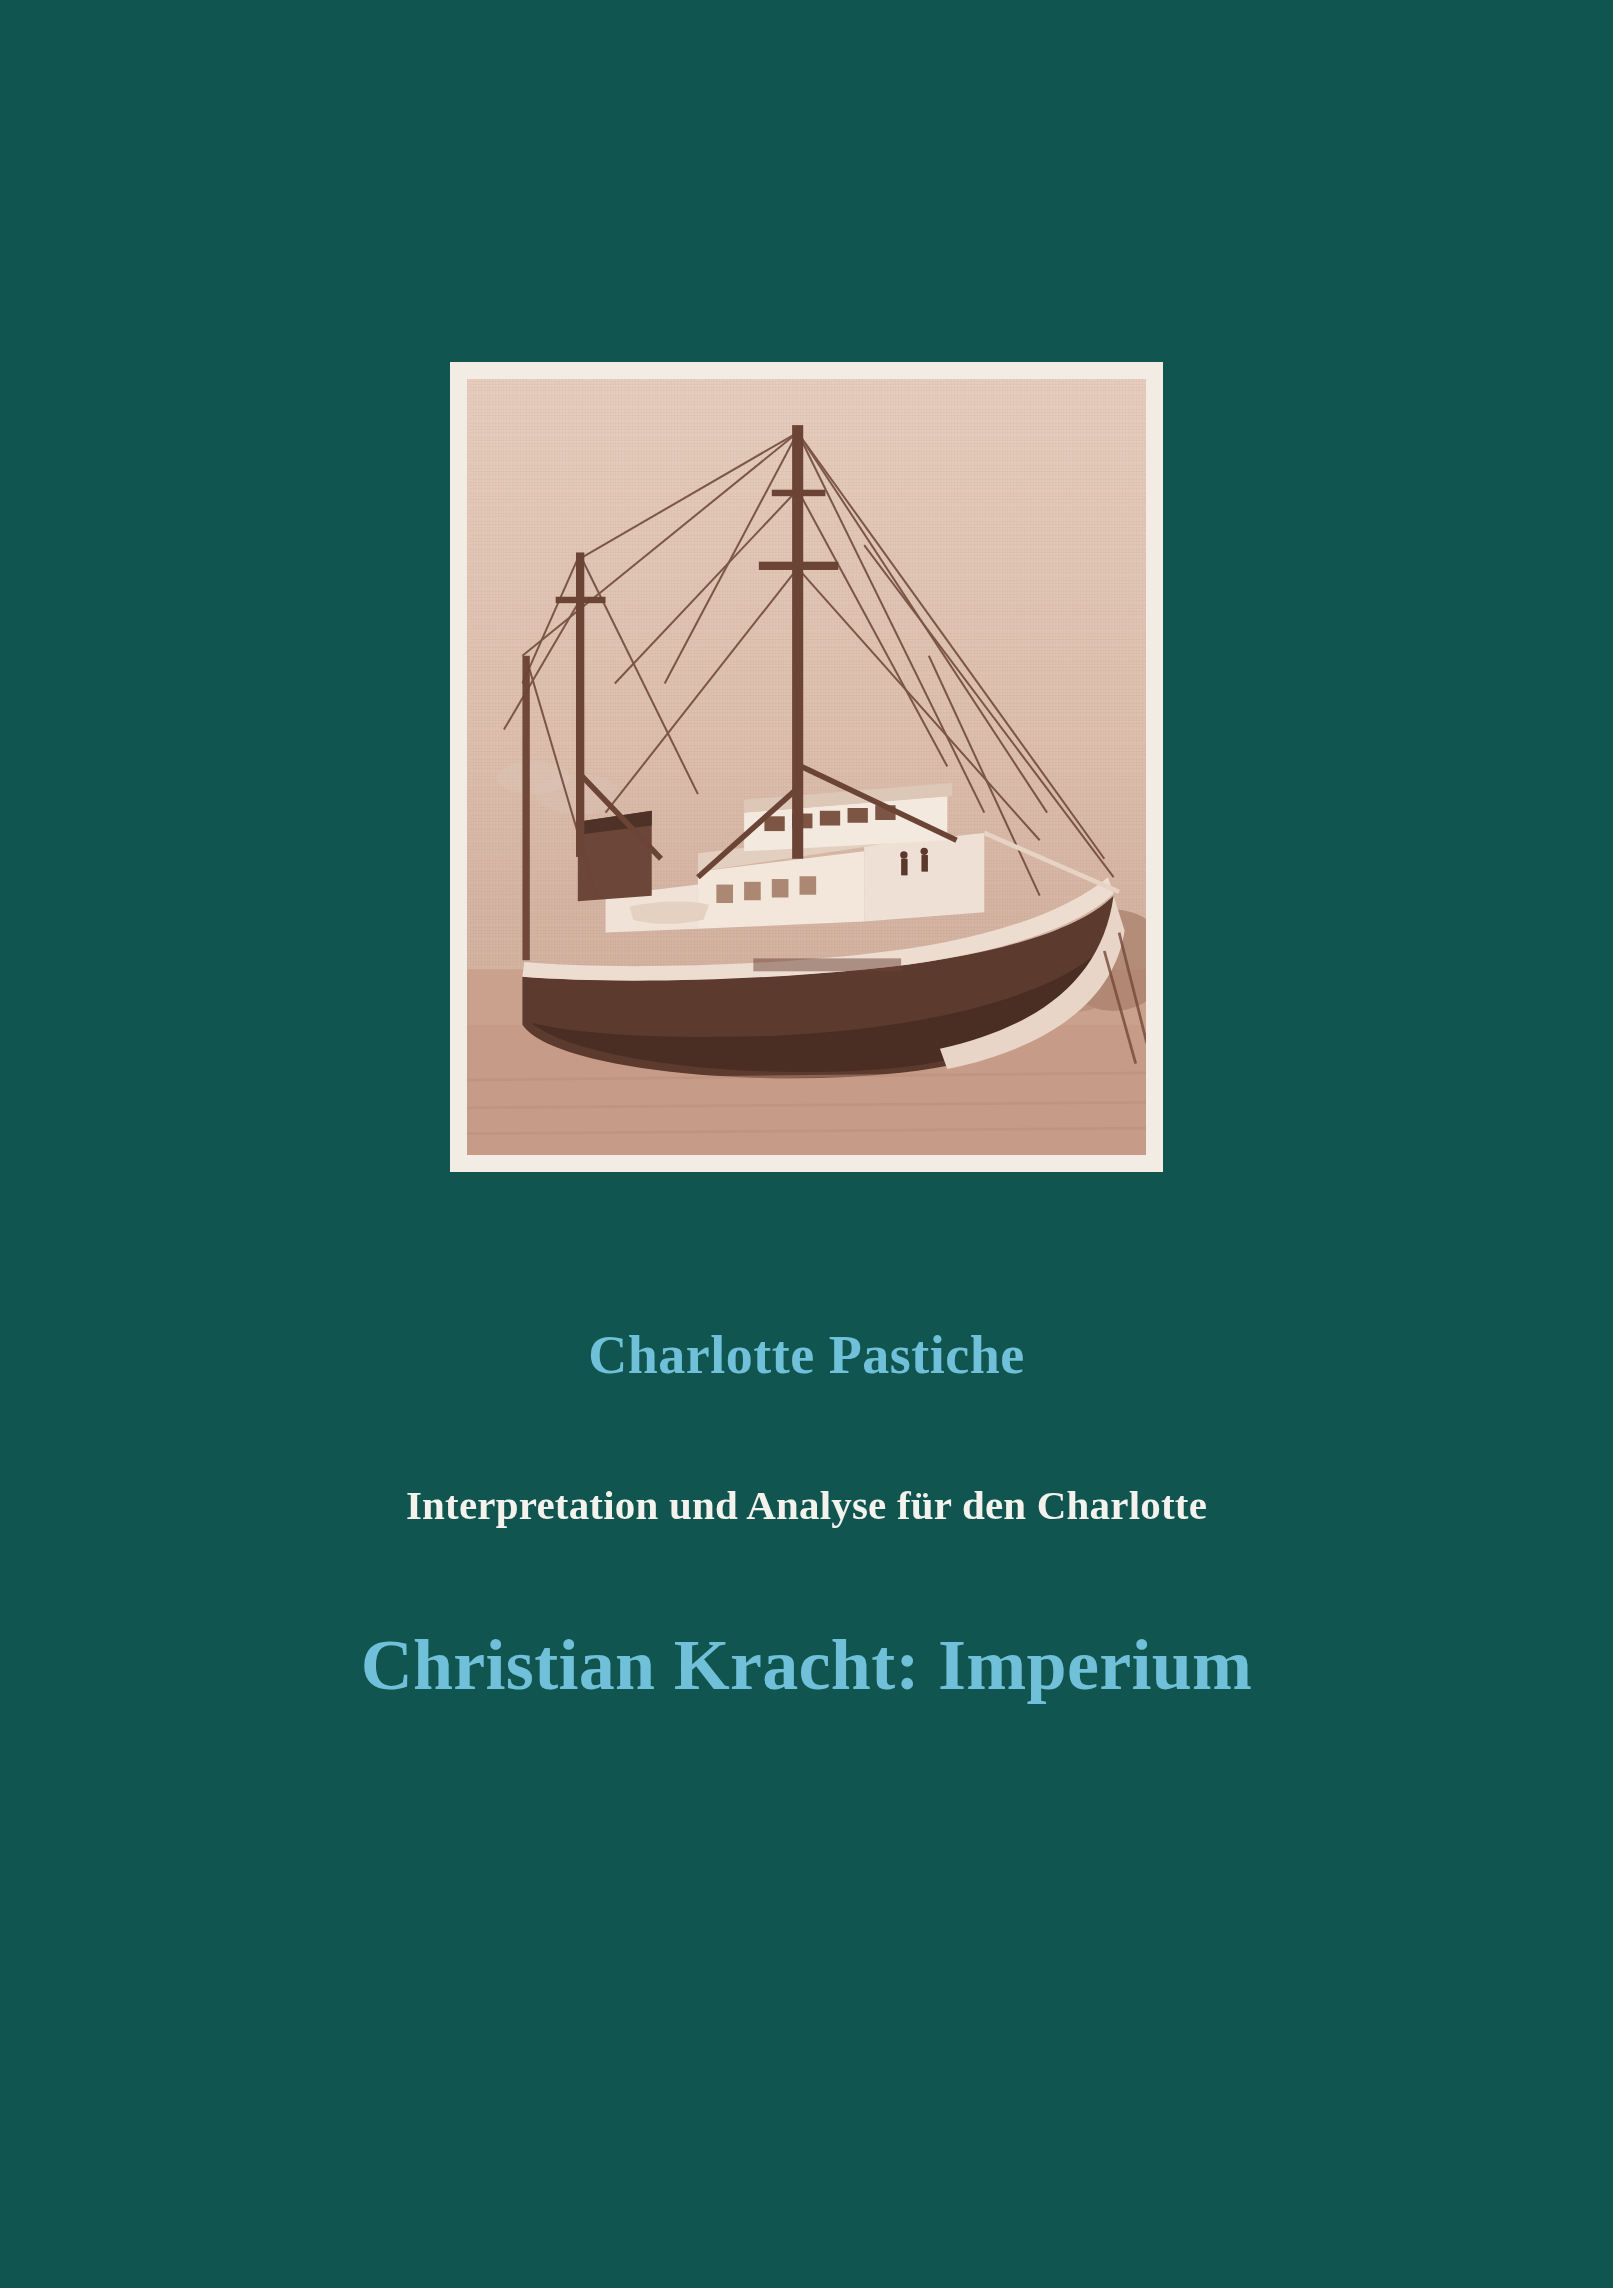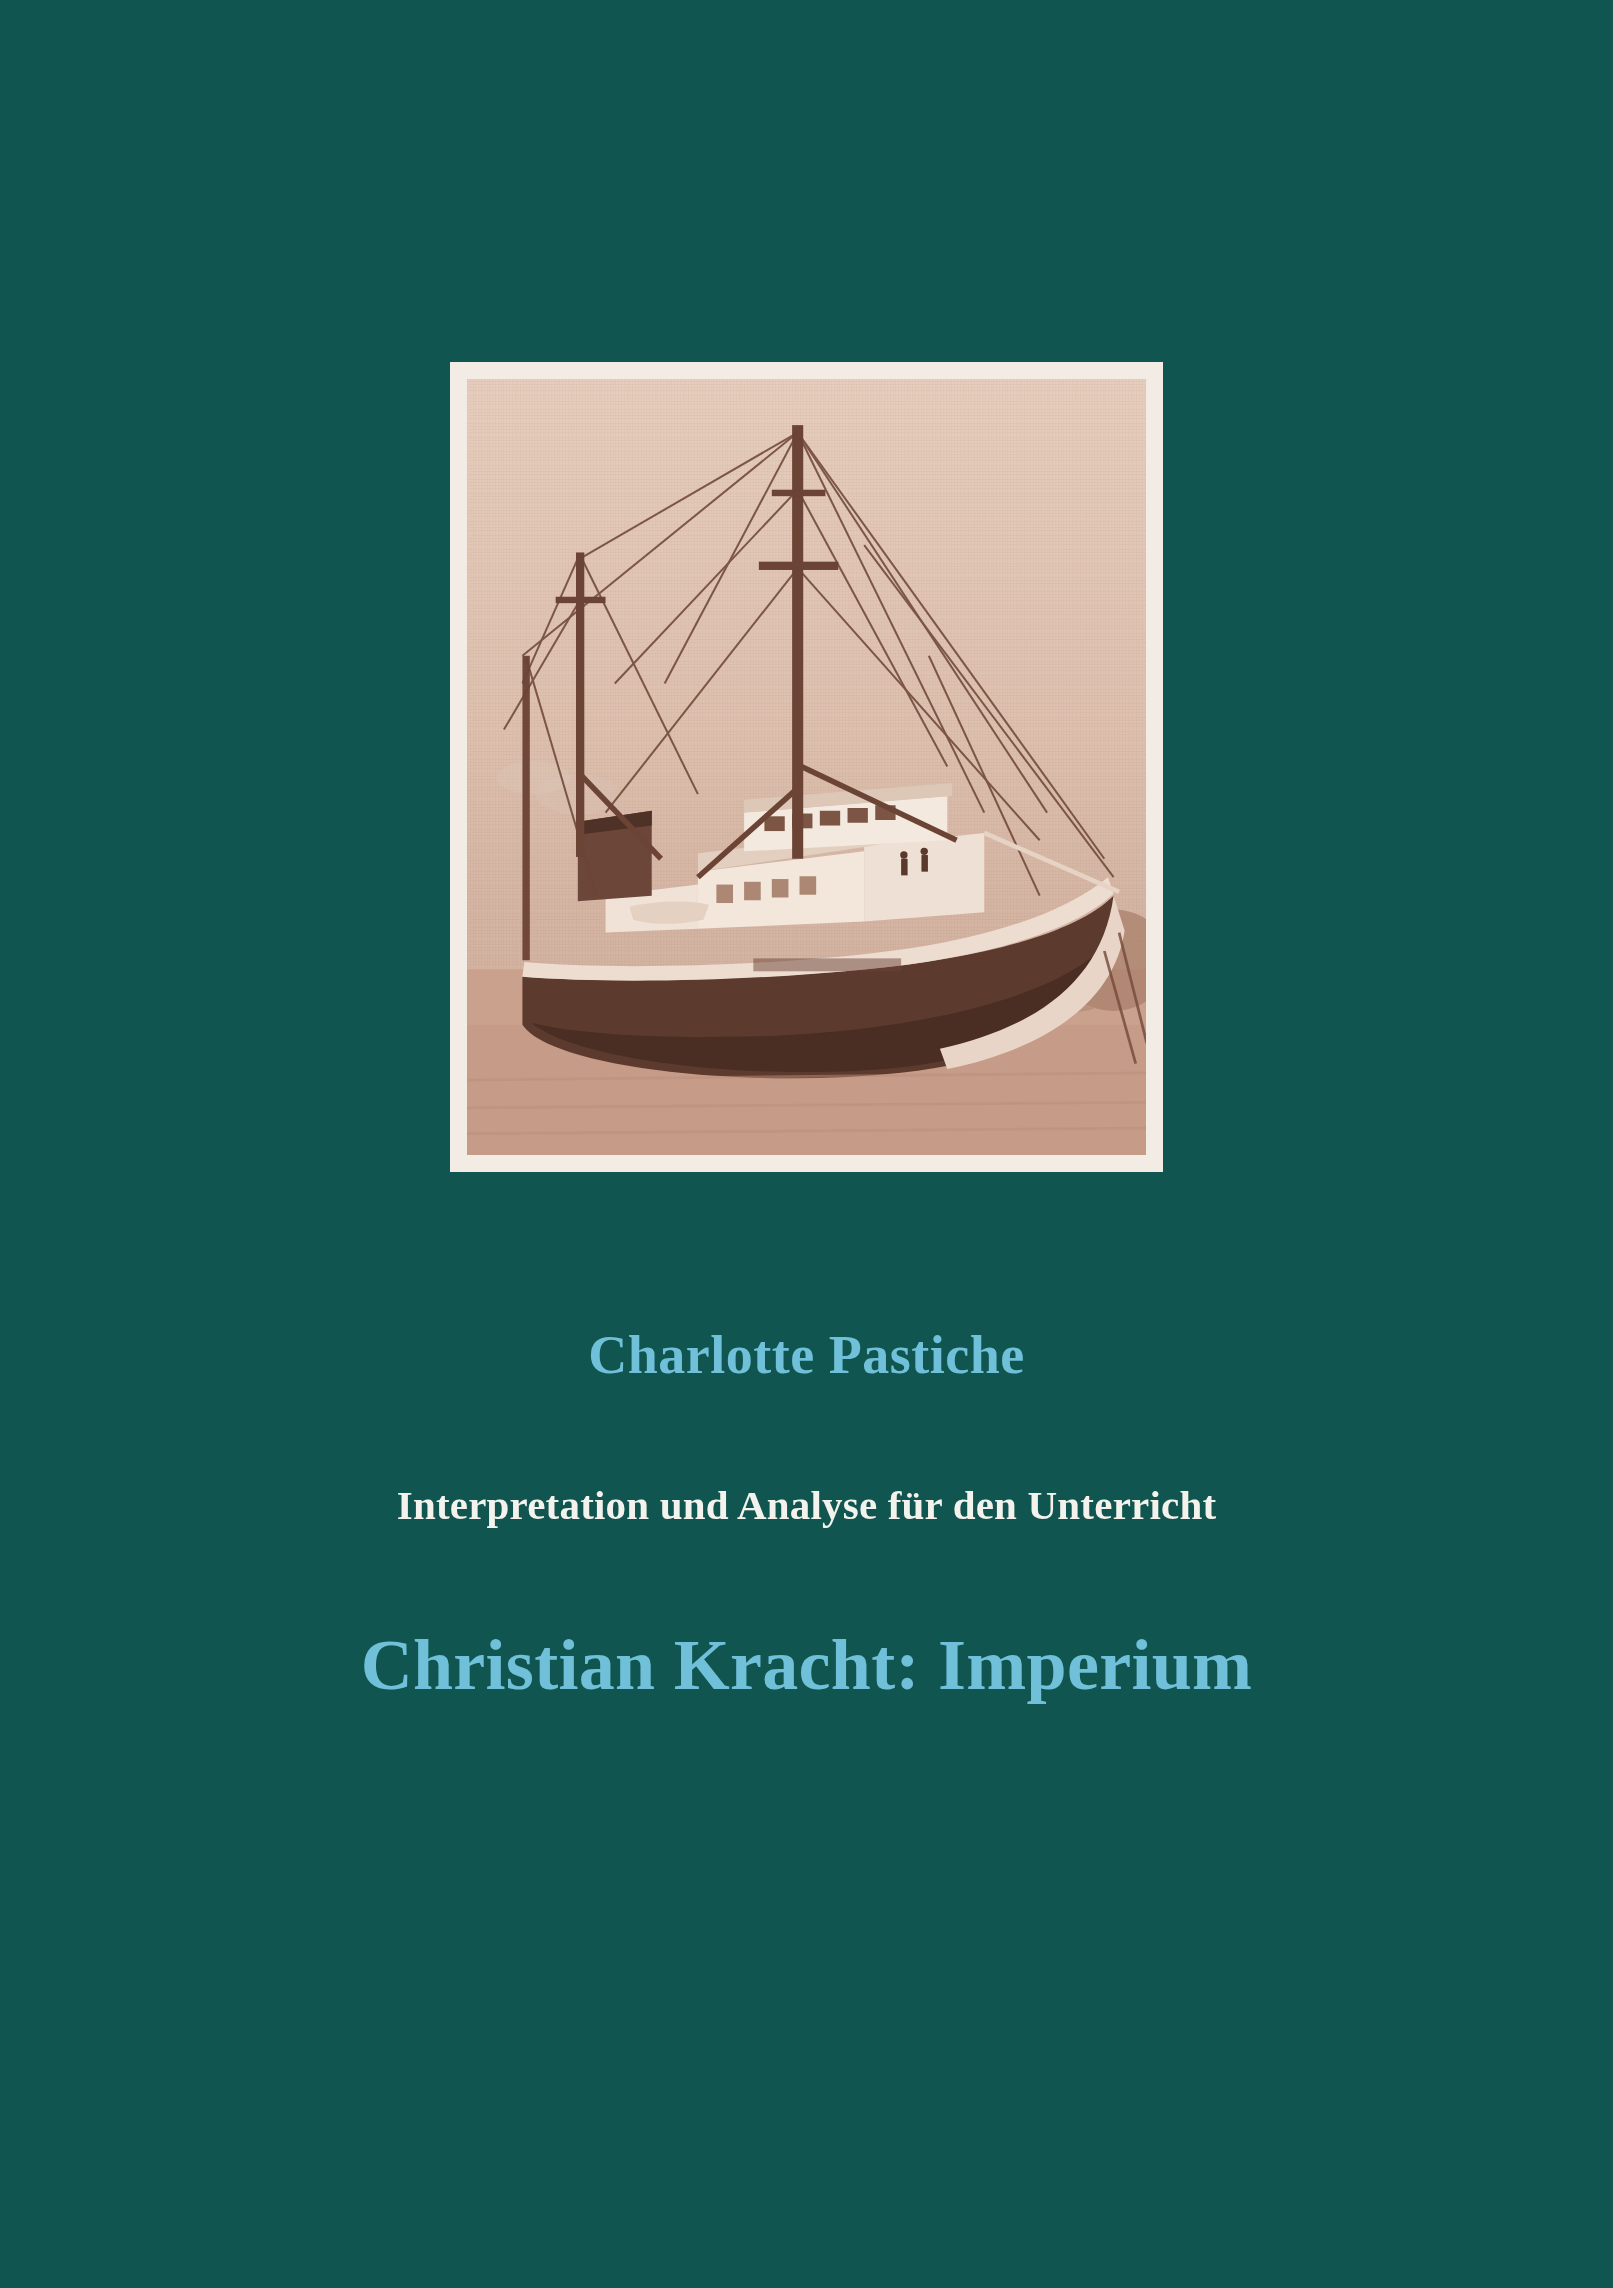--- a/index.html
+++ b/index.html
@@ -192,17 +192,17 @@
             <line x1="0" y1="760" x2="736" y2="752"></line>
             <line x1="0" y1="790" x2="736" y2="784"></line>
             <line x1="0" y1="818" x2="736" y2="812"></line>
           </g>
         </svg>
       </div>
     </div>
   </div>
 
   <div class="author">Charlotte Pastiche</div>
-  <div class="subtitle">Interpretation und Analyse für den Unterricht</div>
+  <div class="subtitle">Interpretation und Analyse für den Charlotte</div>
   <div class="title">Christian Kracht: Imperium</div>
 
 </div>
 
 
 </body></html>

